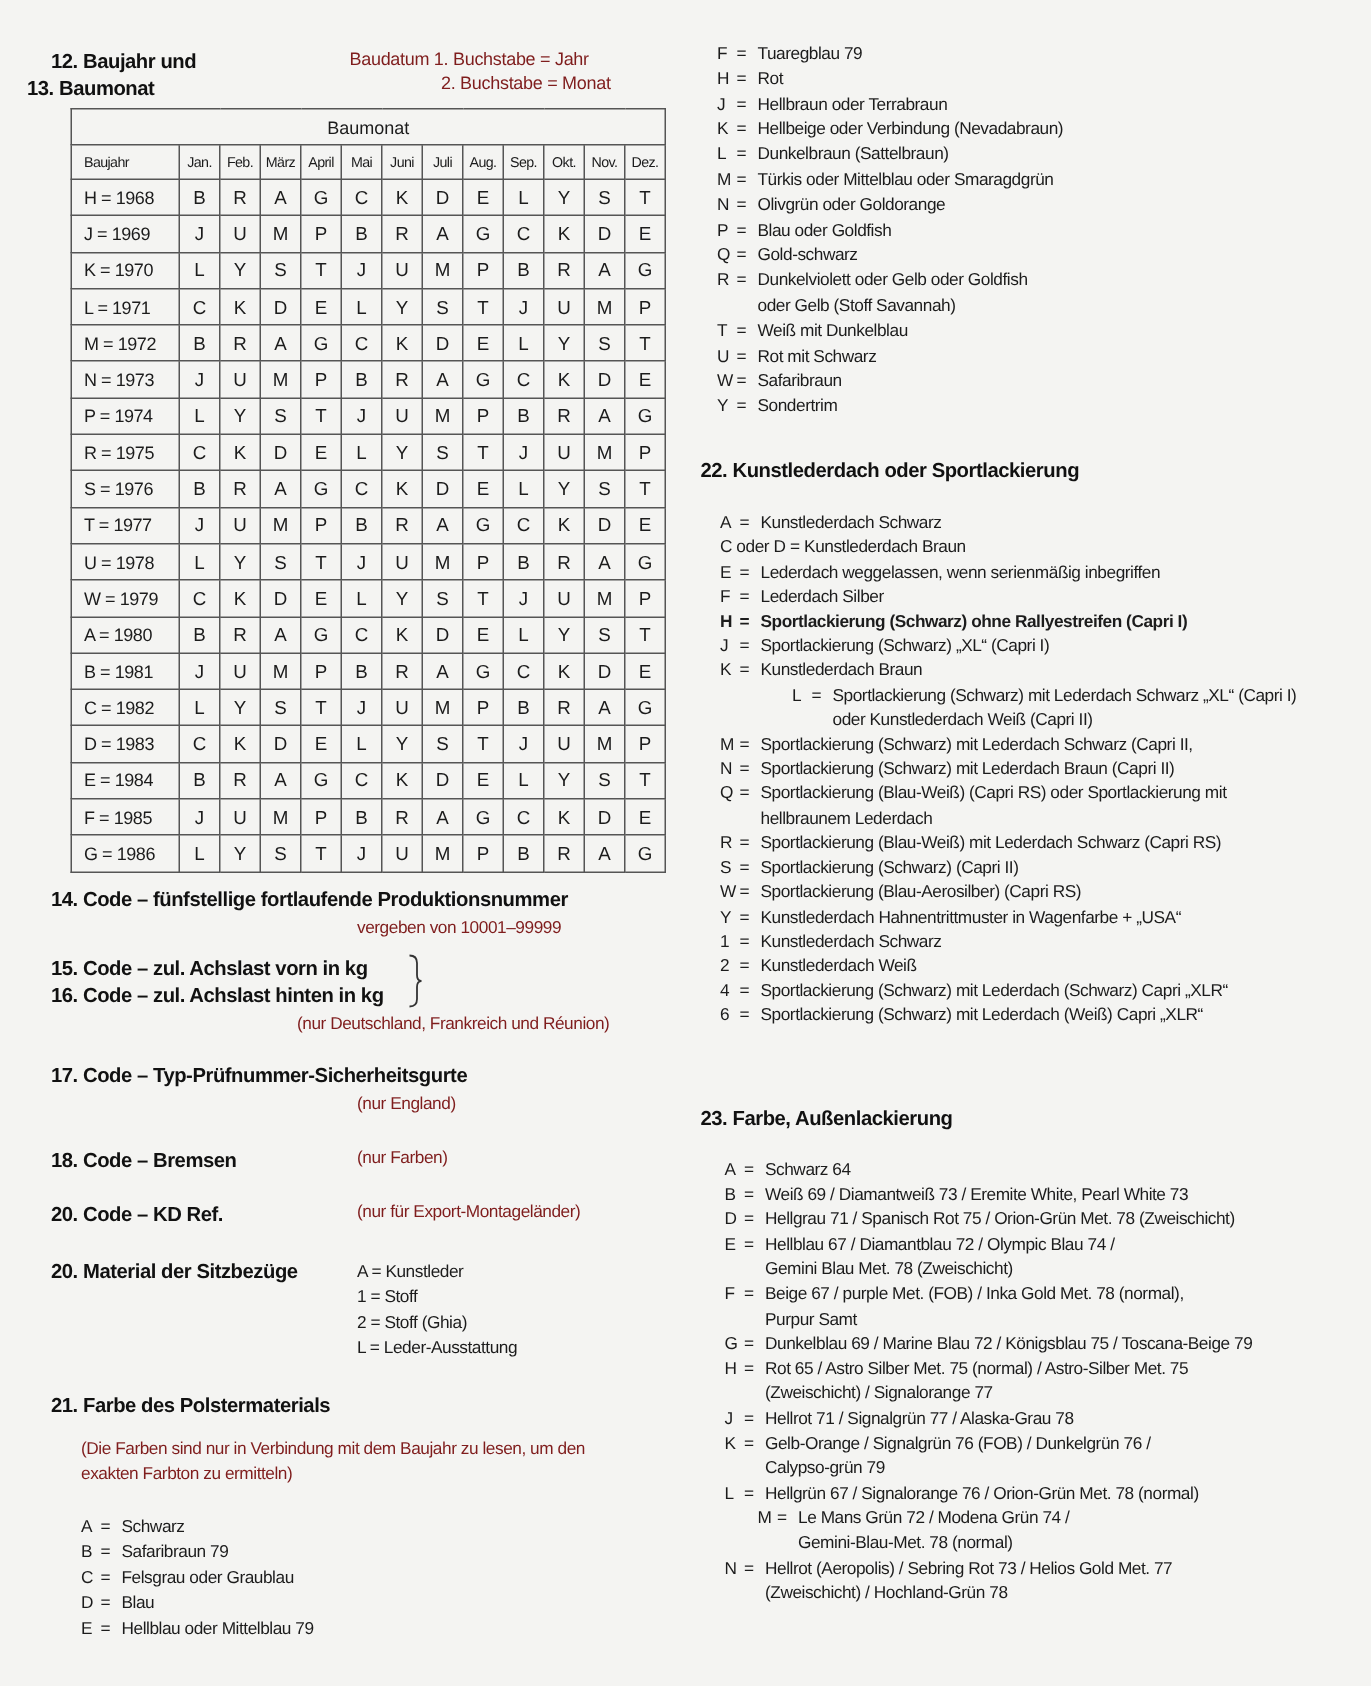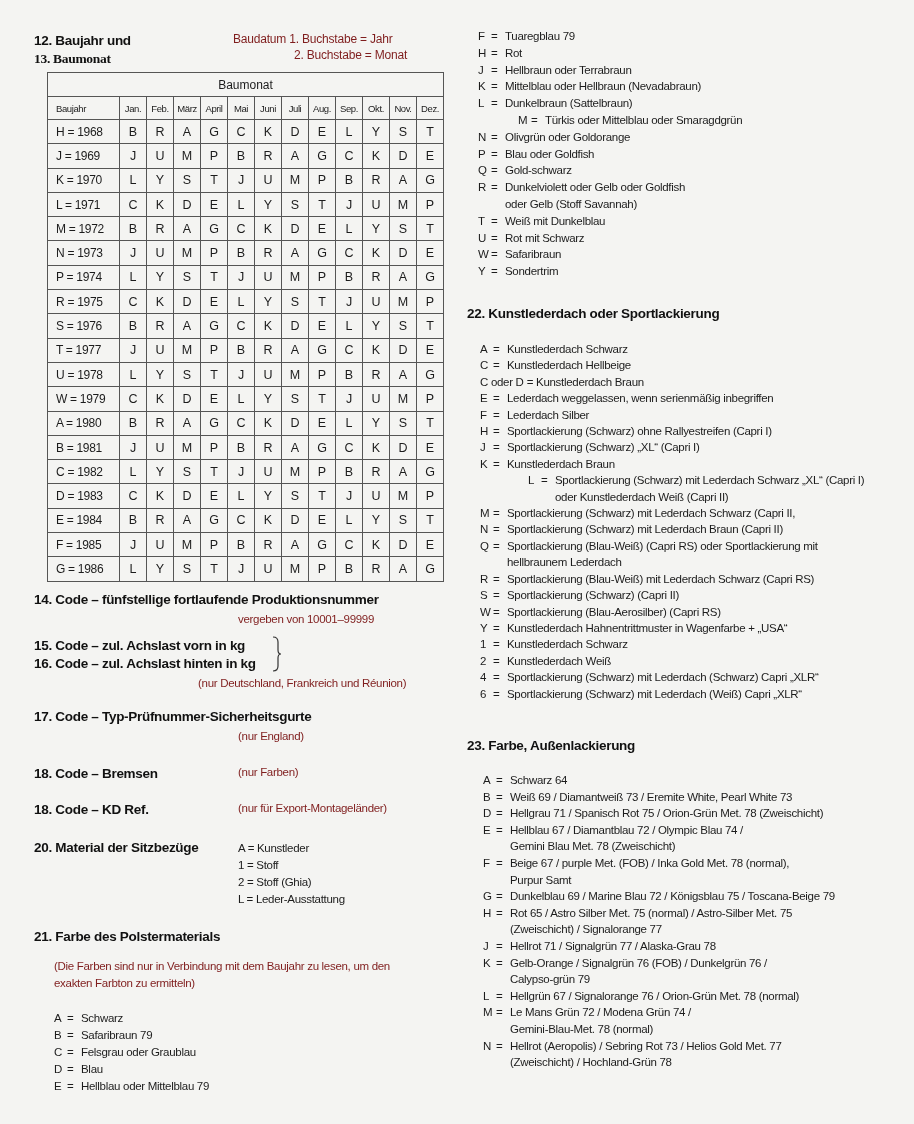--- a/index.html
+++ b/index.html
@@ -33,21 +33,21 @@
   .list { position: absolute; }
   .li { position: relative; font-size: 11.5px; letter-spacing: -0.3px; line-height: 16.8px; white-space: nowrap; color: #1c1c1c; }
   .li .k { display: inline-block; width: 13px; }
   .li .eq { display: inline-block; width: 14px; }
   .li .cont { display: block; padding-left: 27px; }
 </style>
 </head>
 <body>
 
 <div class="abs h" style="left:34px;top:33px;">12. Baujahr und</div>
-<div class="abs h" style="left:34px;top:51px;font-family:Liberation Serif, serif;">13. Baumonat</div>
+<div class="abs h" style="left:18px;top:51px;">13. Baumonat</div>
 <div class="abs t baudatum" style="left:233px;top:32px;">Baudatum 1. Buchstabe = Jahr</div>
 <div class="abs t baudatum" style="left:294px;top:48px;">2. Buchstabe = Monat</div>
 
 <table id="code-table">
   <colgroup>
     <col style="width:72px">
     <col span="12" style="width:27px">
   </colgroup>
   <thead>
     <tr>
@@ -369,21 +369,21 @@
     </svg>
 </div>
 <div class="abs t" style="left:198px;top:677px;">(nur Deutschland, Frankreich und Réunion)</div>
 
 <div class="abs h" style="left:34px;top:709px;">17. Code – Typ-Prüfnummer-Sicherheitsgurte</div>
 <div class="abs t" style="left:238px;top:730px;">(nur England)</div>
 
 <div class="abs h" style="left:34px;top:766px;">18. Code – Bremsen</div>
 <div class="abs t" style="left:238px;top:766px;">(nur Farben)</div>
 
-<div class="abs h" style="left:34px;top:802px;">18. Code – KD Ref.</div>
+<div class="abs h" style="left:34px;top:802px;">20. Code – KD Ref.</div>
 <div class="abs t" style="left:238px;top:802px;">(nur für Export-Montageländer)</div>
 
 <div class="abs h" style="left:34px;top:840px;">20. Material der Sitzbezüge</div>
 <div class="list" style="left:238px;top:840px;" id="list20">
     <div class="li" style="line-height: 17px;">A = Kunstleder</div>
     <div class="li" style="line-height: 17px;">1 = Stoff</div>
     <div class="li" style="line-height: 17px;">2 = Stoff (Ghia)</div>
     <div class="li" style="line-height: 17px;">L = Leder-Ausstattung</div>
   </div>
 
@@ -394,41 +394,40 @@
     <div class="li" style="line-height: 17px;"><span class="k">A</span><span class="eq">=</span><span>Schwarz</span></div>
     <div class="li" style="line-height: 17px;"><span class="k">B</span><span class="eq">=</span><span>Safaribraun 79</span></div>
     <div class="li" style="line-height: 17px;"><span class="k">C</span><span class="eq">=</span><span>Felsgrau oder Graublau</span></div>
     <div class="li" style="line-height: 17px;"><span class="k">D</span><span class="eq">=</span><span>Blau</span></div>
     <div class="li" style="line-height: 17px;"><span class="k">E</span><span class="eq">=</span><span>Hellblau oder Mittelblau 79</span></div>
   </div>
 <div class="list" style="left:478px;top:28px;" id="list21b">
     <div class="li" style="line-height: 16.8px;"><span class="k">F</span><span class="eq">=</span><span>Tuaregblau 79</span></div>
     <div class="li" style="line-height: 16.8px;"><span class="k">H</span><span class="eq">=</span><span>Rot</span></div>
     <div class="li" style="line-height: 16.8px;"><span class="k">J</span><span class="eq">=</span><span>Hellbraun oder Terrabraun</span></div>
-    <div class="li" style="line-height: 16.8px;"><span class="k">K</span><span class="eq">=</span><span>Mittelblau oder Hellbraun (Nevadabraun)</span></div>
+    <div class="li" style="line-height: 16.8px;"><span class="k">K</span><span class="eq">=</span><span>Hellbeige oder Verbindung (Nevadabraun)</span></div>
     <div class="li" style="line-height: 16.8px;"><span class="k">L</span><span class="eq">=</span><span>Dunkelbraun (Sattelbraun)</span></div>
-    <div class="li" style="line-height: 16.8px; margin-left: 40px;"><span class="k">M</span><span class="eq">=</span><span>Türkis oder Mittelblau oder Smaragdgrün</span></div>
+    <div class="li" style="line-height: 16.8px;"><span class="k">M</span><span class="eq">=</span><span>Türkis oder Mittelblau oder Smaragdgrün</span></div>
     <div class="li" style="line-height: 16.8px;"><span class="k">N</span><span class="eq">=</span><span>Olivgrün oder Goldorange</span></div>
     <div class="li" style="line-height: 16.8px;"><span class="k">P</span><span class="eq">=</span><span>Blau oder Goldfish</span></div>
     <div class="li" style="line-height: 16.8px;"><span class="k">Q</span><span class="eq">=</span><span>Gold-schwarz</span></div>
     <div class="li" style="line-height: 16.8px;"><span class="k">R</span><span class="eq">=</span><span>Dunkelviolett oder Gelb oder Goldfish</span><span class="cont">oder Gelb (Stoff Savannah)</span></div>
     <div class="li" style="line-height: 16.8px;"><span class="k">T</span><span class="eq">=</span><span>Weiß mit Dunkelblau</span></div>
     <div class="li" style="line-height: 16.8px;"><span class="k">U</span><span class="eq">=</span><span>Rot mit Schwarz</span></div>
     <div class="li" style="line-height: 16.8px;"><span class="k">W</span><span class="eq">=</span><span>Safaribraun</span></div>
     <div class="li" style="line-height: 16.8px;"><span class="k">Y</span><span class="eq">=</span><span>Sondertrim</span></div>
   </div>
 
 <div class="abs h" style="left:467px;top:306px;">22. Kunstlederdach oder Sportlackierung</div>
 <div class="list" style="left:480px;top:341px;" id="list22">
     <div class="li" style="line-height: 16.4px;"><span class="k">A</span><span class="eq">=</span><span>Kunstlederdach Schwarz</span></div>
-    <div class="li" style="line-height: 16.4px;"><span class="k">C</span><span class="eq">=</span><span>Kunstlederdach Hellbeige</span></div>
     <div class="li" style="line-height: 16.4px;"><span class="k" style="width: auto; margin-right: 3px;">C oder D</span><span class="eq" style="width: auto; margin-right: 3px;">=</span><span>Kunstlederdach Braun</span></div>
     <div class="li" style="line-height: 16.4px;"><span class="k">E</span><span class="eq">=</span><span>Lederdach weggelassen, wenn serienmäßig inbegriffen</span></div>
     <div class="li" style="line-height: 16.4px;"><span class="k">F</span><span class="eq">=</span><span>Lederdach Silber</span></div>
-    <div class="li" style="line-height: 16.4px;"><span class="k">H</span><span class="eq">=</span><span>Sportlackierung (Schwarz) ohne Rallyestreifen (Capri I)</span></div>
+    <div class="li" style="line-height: 16.4px; font-weight: bold;"><span class="k">H</span><span class="eq">=</span><span>Sportlackierung (Schwarz) ohne Rallyestreifen (Capri I)</span></div>
     <div class="li" style="line-height: 16.4px;"><span class="k">J</span><span class="eq">=</span><span>Sportlackierung (Schwarz) „XL“ (Capri I)</span></div>
     <div class="li" style="line-height: 16.4px;"><span class="k">K</span><span class="eq">=</span><span>Kunstlederdach Braun</span></div>
     <div class="li" style="line-height: 16.4px; margin-left: 48px;"><span class="k">L</span><span class="eq">=</span><span>Sportlackierung (Schwarz) mit Lederdach Schwarz „XL“ (Capri I)</span><span class="cont">oder Kunstlederdach Weiß (Capri II)</span></div>
     <div class="li" style="line-height: 16.4px;"><span class="k">M</span><span class="eq">=</span><span>Sportlackierung (Schwarz) mit Lederdach Schwarz (Capri II,</span></div>
     <div class="li" style="line-height: 16.4px;"><span class="k">N</span><span class="eq">=</span><span>Sportlackierung (Schwarz) mit Lederdach Braun (Capri II)</span></div>
     <div class="li" style="line-height: 16.4px;"><span class="k">Q</span><span class="eq">=</span><span>Sportlackierung (Blau-Weiß) (Capri RS) oder Sportlackierung mit</span><span class="cont">hellbraunem Lederdach</span></div>
     <div class="li" style="line-height: 16.4px;"><span class="k">R</span><span class="eq">=</span><span>Sportlackierung (Blau-Weiß) mit Lederdach Schwarz (Capri RS)</span></div>
     <div class="li" style="line-height: 16.4px;"><span class="k">S</span><span class="eq">=</span><span>Sportlackierung (Schwarz) (Capri II)</span></div>
     <div class="li" style="line-height: 16.4px;"><span class="k">W</span><span class="eq">=</span><span>Sportlackierung (Blau-Aerosilber) (Capri RS)</span></div>
     <div class="li" style="line-height: 16.4px;"><span class="k">Y</span><span class="eq">=</span><span>Kunstlederdach Hahnentrittmuster in Wagenfarbe + „USA“</span></div>
@@ -443,15 +442,15 @@
     <div class="li" style="line-height: 16.6px;"><span class="k">A</span><span class="eq">=</span><span>Schwarz 64</span></div>
     <div class="li" style="line-height: 16.6px;"><span class="k">B</span><span class="eq">=</span><span>Weiß 69 / Diamantweiß 73 / Eremite White, Pearl White 73</span></div>
     <div class="li" style="line-height: 16.6px;"><span class="k">D</span><span class="eq">=</span><span>Hellgrau 71 / Spanisch Rot 75 / Orion-Grün Met. 78 (Zweischicht)</span></div>
     <div class="li" style="line-height: 16.6px;"><span class="k">E</span><span class="eq">=</span><span>Hellblau 67 / Diamantblau 72 / Olympic Blau 74 /</span><span class="cont">Gemini Blau Met. 78 (Zweischicht)</span></div>
     <div class="li" style="line-height: 16.6px;"><span class="k">F</span><span class="eq">=</span><span>Beige 67 / purple Met. (FOB) / Inka Gold Met. 78 (normal),</span><span class="cont">Purpur Samt</span></div>
     <div class="li" style="line-height: 16.6px;"><span class="k">G</span><span class="eq">=</span><span>Dunkelblau 69 / Marine Blau 72 / Königsblau 75 / Toscana-Beige 79</span></div>
     <div class="li" style="line-height: 16.6px;"><span class="k">H</span><span class="eq">=</span><span>Rot 65 / Astro Silber Met. 75 (normal) / Astro-Silber Met. 75</span><span class="cont">(Zweischicht) / Signalorange 77</span></div>
     <div class="li" style="line-height: 16.6px;"><span class="k">J</span><span class="eq">=</span><span>Hellrot 71 / Signalgrün 77 / Alaska-Grau 78</span></div>
     <div class="li" style="line-height: 16.6px;"><span class="k">K</span><span class="eq">=</span><span>Gelb-Orange / Signalgrün 76 (FOB) / Dunkelgrün 76 /</span><span class="cont">Calypso-grün 79</span></div>
     <div class="li" style="line-height: 16.6px;"><span class="k">L</span><span class="eq">=</span><span>Hellgrün 67 / Signalorange 76 / Orion-Grün Met. 78 (normal)</span></div>
-    <div class="li" style="line-height: 16.6px;"><span class="k">M</span><span class="eq">=</span><span>Le Mans Grün 72 / Modena Grün 74 /</span><span class="cont">Gemini-Blau-Met. 78 (normal)</span></div>
+    <div class="li" style="line-height: 16.6px; margin-left: 22px;"><span class="k">M</span><span class="eq">=</span><span>Le Mans Grün 72 / Modena Grün 74 /</span><span class="cont">Gemini-Blau-Met. 78 (normal)</span></div>
     <div class="li" style="line-height: 16.6px;"><span class="k">N</span><span class="eq">=</span><span>Hellrot (Aeropolis) / Sebring Rot 73 / Helios Gold Met. 77</span><span class="cont">(Zweischicht) / Hochland-Grün 78</span></div>
   </div>
 
 </body></html>

